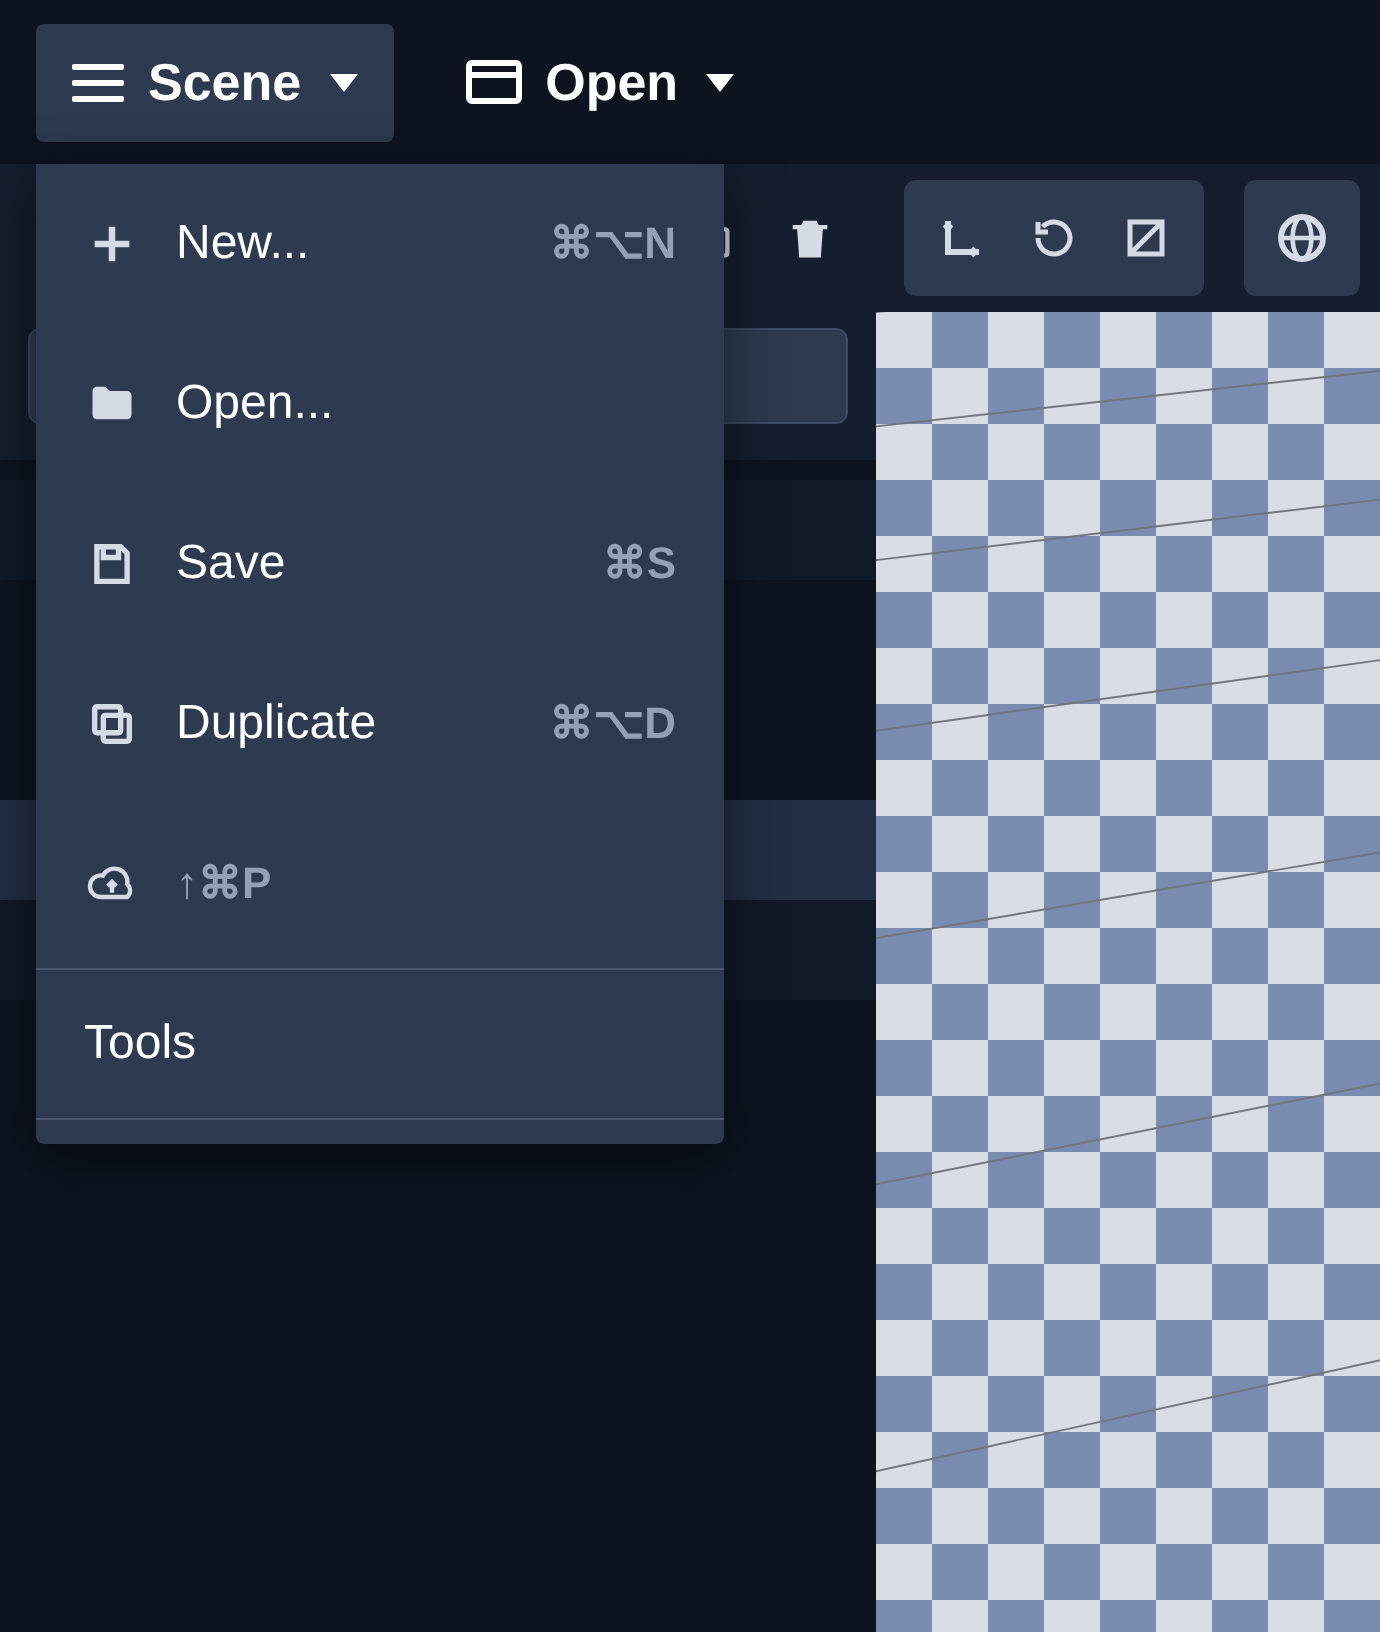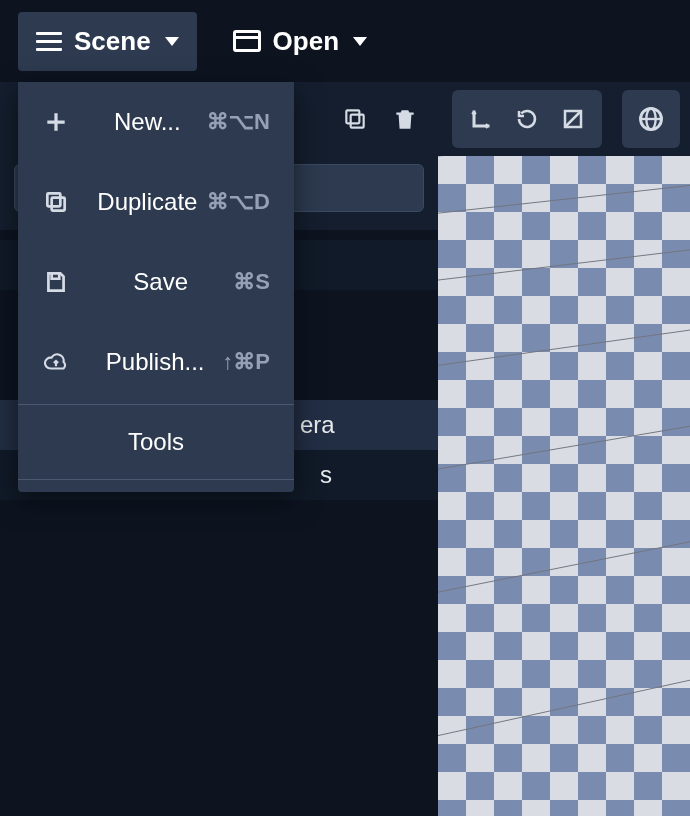--- a/index.html
+++ b/index.html
@@ -167,27 +167,26 @@
     border-bottom: 7px solid transparent;
     border-left: 9px solid #9aa5b8;
     margin-right: 14px;
   }
 
   
   .dropdown {
     position: absolute;
     top: 82px;
     left: 18px;
-    width: 276px;
+    width: 344px;
     background: #2d3a4f;
     border-radius: 0 0 4px 4px;
     box-shadow: 0 8px 28px rgba(0,0,0,0.5);
     z-index: 50;
     padding-bottom: 10px;
-    text-align: center;
   }
   .dropdown-item {
     display: flex;
     align-items: center;
     height: 80px;
     padding: 0 24px;
     cursor: pointer;
     color: #fff;
     font-size: 24px;
     font-weight: 500;
@@ -343,51 +342,59 @@
   <div class="dropdown-item">
     <span class="dd-icon">
       <svg class="svg-icon" viewBox="0 0 24 24">
           <path d="M12 4v16M4 12h16" stroke-width="3"></path>
         </svg>
     </span>
     <span class="dd-label">New...</span>
     <span class="dd-shortcut">⌘⌥N</span>
   </div>
 
+  <div class="dropdown-item">
+    <span class="dd-icon">
+      <svg class="svg-icon" viewBox="0 0 24 24" style="fill:currentColor;stroke:none;">
+        <path d="M3 6a2 2 0 0 1 2-2h4l2 2h8a2 2 0 0 1 2 2v9a2 2 0 0 1-2 2H5a2 2 0 0 1-2-2V6z"></path>
+      </svg>
+    </span>
+    <span class="dd-label">Open...</span>
+    <span class="dd-shortcut"></span>
+  </div>
+
+  <div class="dropdown-item">
+    <span class="dd-icon">
+      <svg class="svg-icon" viewBox="0 0 24 24">
+        <path d="M5 4h11l3 3v13H5z" stroke-width="2.5"></path>
+        <path d="M8 4v5h7V4" stroke-width="2.5"></path>
+      </svg>
+    </span>
+    <span class="dd-label">Save</span>
+    <span class="dd-shortcut">⌘S</span>
+  </div>
 
   <div class="dropdown-item">
     <span class="dd-icon">
       <svg class="svg-icon" viewBox="0 0 24 24">
         <rect x="8" y="8" width="12" height="12" rx="1" stroke-width="2.5"></rect>
         <rect x="4" y="4" width="12" height="12" rx="1" stroke-width="2.5"></rect>
       </svg>
     </span>
     <span class="dd-label">Duplicate</span>
     <span class="dd-shortcut">⌘⌥D</span>
   </div>
 
   <div class="dropdown-item">
     <span class="dd-icon">
       <svg class="svg-icon" viewBox="0 0 24 24">
-        <path d="M5 4h11l3 3v13H5z" stroke-width="2.5"></path>
-        <path d="M8 4v5h7V4" stroke-width="2.5"></path>
-      </svg>
-    </span>
-    <span class="dd-label">Save</span>
-    <span class="dd-shortcut">⌘S</span>
-  </div>
-
-  <div class="dropdown-item">
-    <span class="dd-icon">
-      <svg class="svg-icon" viewBox="0 0 24 24">
         <path d="M7 18a5 5 0 1 1 .8-9.9A6 6 0 0 1 19 12a4 4 0 0 1 0 6H7z" stroke-width="2"></path>
         <path d="M12 16v-5m-2 2l2-2 2 2" stroke-width="2"></path>
       </svg>
     </span>
-    <span class="dd-label">Publish...</span>
     <span class="dd-shortcut">↑⌘P</span>
   </div>
 
   <div class="dropdown-sep"></div>
 
   <div class="dropdown-item norm">
     <span class="dd-label">Tools</span>
   </div>
 
   <div class="dropdown-sep"></div>

